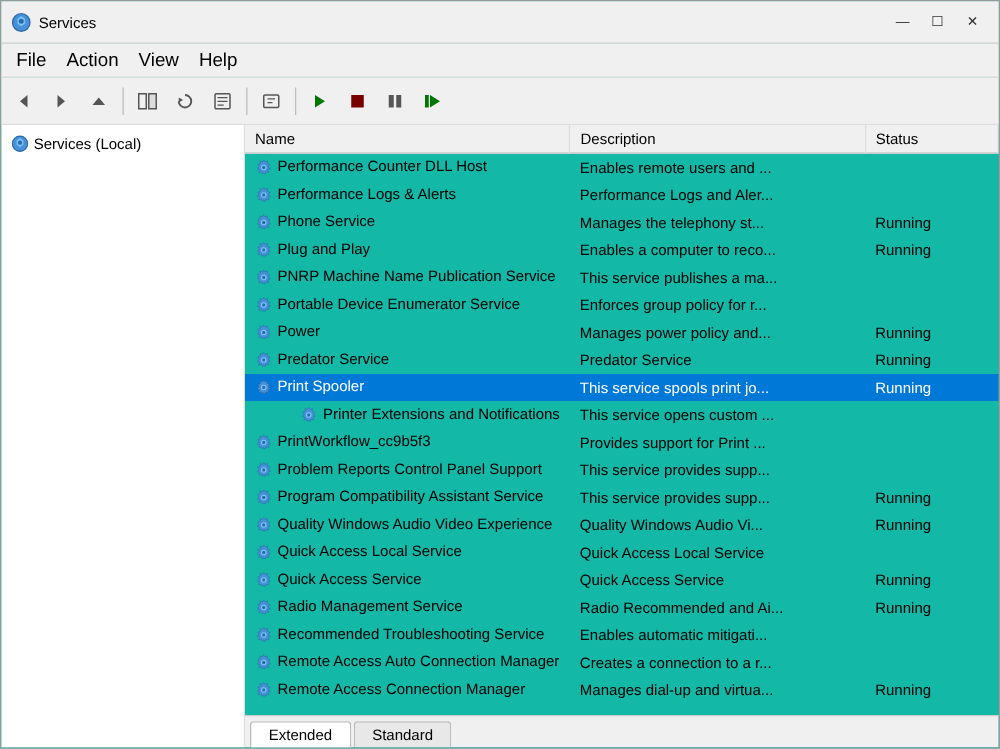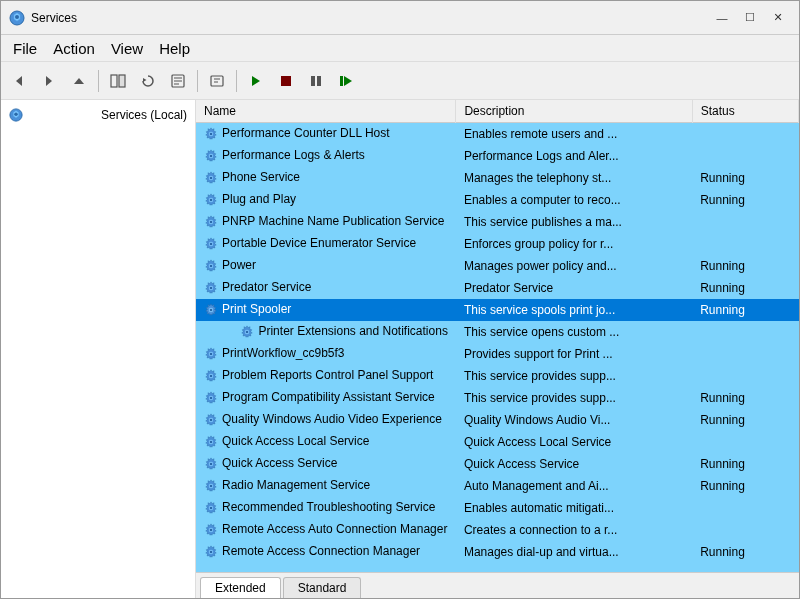--- a/index.html
+++ b/index.html
@@ -12,21 +12,21 @@
       overflow: hidden;
     }
 
     
     .window {
       width: 800px;
       height: 599px;
       border: 1px solid #999;
       display: flex;
       flex-direction: column;
-      background: #7dd3fc;
+      background: #14b8a6;
     }
 
     .title-bar {
       background: #f0f0f0;
       height: 34px;
       display: flex;
       align-items: center;
       padding: 0 8px;
       border-bottom: 1px solid #ccc;
       user-select: none;
@@ -127,21 +127,20 @@
       padding: 4px 0;
     }
 
     .sidebar-item {
       display: flex;
       align-items: center;
       padding: 4px 8px;
       cursor: pointer;
       font-size: 12px;
       color: #000;
-      justify-content: space-between;
     }
 
     
     .content-area {
       flex: 1;
       display: flex;
       flex-direction: column;
       overflow: hidden;
     }
 
@@ -517,21 +516,21 @@
                 <td style="width: 200px; max-width: 200px;">Quick Access Service</td>
                 <td style="width: 90px;">Running</td>
               </tr>
               <tr>
                 <td style="width: 220px; max-width: 220px;"><svg width="14" height="14" viewBox="0 0 16 16" style="margin-right: 4px; vertical-align: middle; flex-shrink: 0;">
       <circle cx="8" cy="8" r="3" fill="#4a90d9"></circle>
       <path d="M8 1 L9.2 3 L11.5 2 L11 4.5 L13.5 5.5 L12 7.5 L14 9 L11.8 10 L12.5 12.5 L10 12 L9 14 L8 12.5 L7 14 L6 12 L3.5 12.5 L4.2 10 L2 9 L4 7.5 L2.5 5.5 L5 4.5 L4.5 2 L6.8 3 Z" fill="#4a90d9" stroke="#2a6aaa" stroke-width="0.5"></path>
       <circle cx="8" cy="8" r="2.5" fill="#7ec8ff"></circle>
       <circle cx="8" cy="8" r="1.5" fill="#2a6aaa"></circle>
     </svg><span>Radio Management Service</span></td>
-                <td style="width: 200px; max-width: 200px;">Auto Management and Ai...</td>
+                <td style="width: 200px; max-width: 200px;">Radio Recommended and Ai...</td>
                 <td style="width: 90px;">Running</td>
               </tr>
               <tr>
                 <td style="width: 220px; max-width: 220px;"><svg width="14" height="14" viewBox="0 0 16 16" style="margin-right: 4px; vertical-align: middle; flex-shrink: 0;">
       <circle cx="8" cy="8" r="3" fill="#4a90d9"></circle>
       <path d="M8 1 L9.2 3 L11.5 2 L11 4.5 L13.5 5.5 L12 7.5 L14 9 L11.8 10 L12.5 12.5 L10 12 L9 14 L8 12.5 L7 14 L6 12 L3.5 12.5 L4.2 10 L2 9 L4 7.5 L2.5 5.5 L5 4.5 L4.5 2 L6.8 3 Z" fill="#4a90d9" stroke="#2a6aaa" stroke-width="0.5"></path>
       <circle cx="8" cy="8" r="2.5" fill="#7ec8ff"></circle>
       <circle cx="8" cy="8" r="1.5" fill="#2a6aaa"></circle>
     </svg><span>Recommended Troubleshooting Service</span></td>
                 <td style="width: 200px; max-width: 200px;">Enables automatic mitigati...</td>

